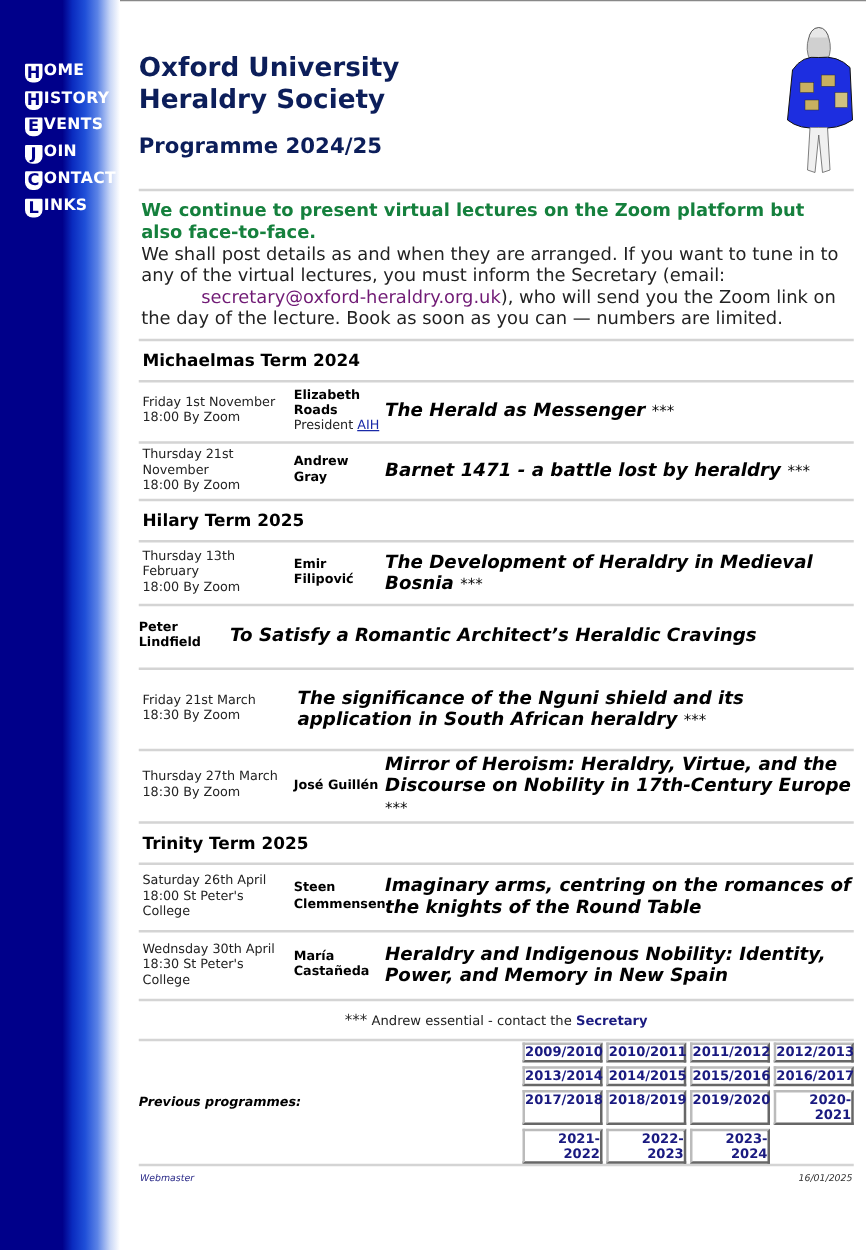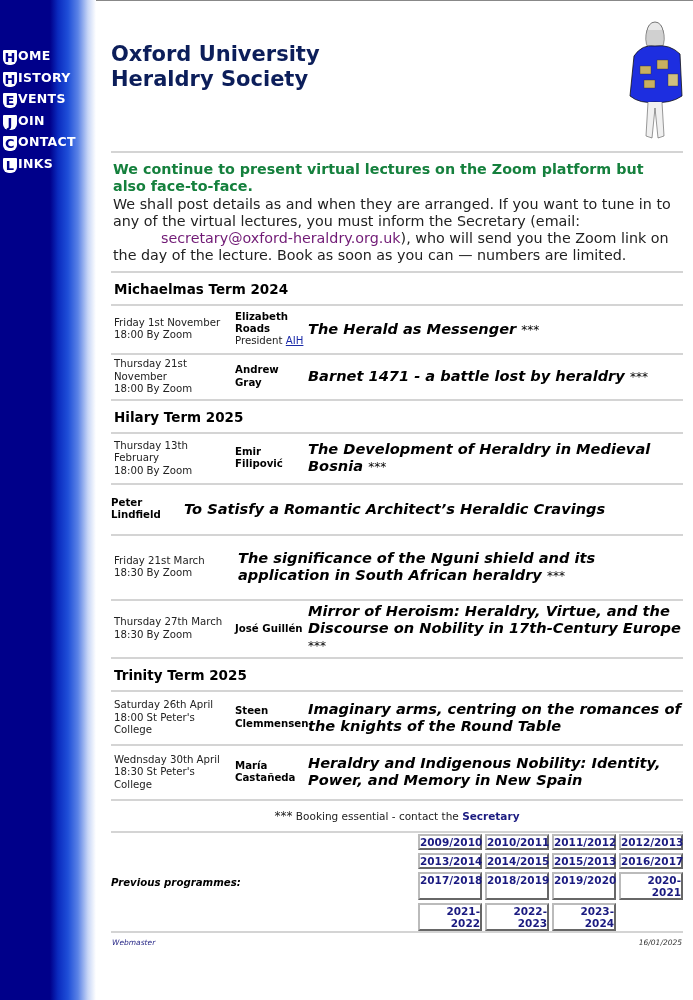--- a/index.html
+++ b/index.html
@@ -5,21 +5,21 @@
   html, body { margin: 0; padding: 0; background: #ffffff; }
   body {
     width: 693px; height: 1000px; position: relative; overflow: hidden;
     font-family: "DejaVu Sans", sans-serif; color: #000;
   }
   .sidebar {
     position: absolute; left: 0; top: 0; width: 96px; height: 1000px;
     background: linear-gradient(to right, #00008a 0px, #00008a 50px, #0a2bbf 58px, #1f4fd8 68px, #5b83e6 78px, #c8d6f6 88px, #ffffff 96px);
   }
   .topline { position: absolute; left: 0; top: 0; width: 693px; height: 1px; background: #888; }
-  .nav { position: absolute; left: 3px; top: 45px; }
+  .nav { position: absolute; left: 20px; top: 45px; }
   .nav-item {
     display: block; height: 21.5px; color: #fff; text-decoration: none;
     font-family: "DejaVu Sans", sans-serif; font-weight: bold; font-size: 12px; letter-spacing: 0.3px;
     line-height: 21px; white-space: nowrap;
   }
   .nav-initial {
     display: inline-block; width: 14px; height: 15px; margin-right: 1px;
     background: #fff; color: #00008a; font-size: 13px; line-height: 15px; text-align: center;
     border-radius: 1px 1px 6px 6px; vertical-align: -2px;
   }
@@ -84,20 +84,21 @@
     <a class="nav-item" href="#"><span class="nav-initial">C</span><span class="nav-rest">ONTACT</span></a>
     <a class="nav-item" href="#"><span class="nav-initial">L</span><span class="nav-rest">INKS</span></a>
   </nav>
 </div>
 
 <div class="header">
   <h1 class="site-title">
     <span>Oxford University</span><br>
     <span>Heraldry Society</span>
   </h1>
+  <h2 class="prog-title">Programme 2024/25</h2>
 </div>
 
 <svg class="herald" viewBox="0 0 70 125">
   <ellipse cx="35" cy="14" rx="8" ry="10" fill="#e8e8e8" stroke="#555" stroke-width="0.8"></ellipse>
   <path d="M27 12 Q24 22 28 30 L42 30 Q46 22 43 12" fill="#d0d0d0" stroke="#555" stroke-width="0.6"></path>
   <path d="M14 38 Q22 26 35 28 Q50 26 60 36 L62 78 Q50 86 35 84 Q20 86 10 78 Z" fill="#1d2ee0" stroke="#111" stroke-width="0.8"></path>
   <rect x="20" y="48" width="11" height="8" fill="#c8b060" stroke="#333" stroke-width="0.4"></rect>
   <rect x="37" y="42" width="11" height="9" fill="#c8b060" stroke="#333" stroke-width="0.4"></rect>
   <rect x="48" y="56" width="10" height="12" fill="#d0c080" stroke="#333" stroke-width="0.4"></rect>
   <rect x="24" y="62" width="11" height="8" fill="#c8b060" stroke="#333" stroke-width="0.4"></rect>
@@ -153,34 +154,34 @@
     <div class="spk"><b style="display:inline-block;width:60px">Steen Clemmensen</b></div>
     <div class="title"><span>Imaginary arms, centring on the romances of the knights of the Round Table</span> <span class="stars"></span></div>
   </div>
   <div class="ev" style="height:53px">
     <div class="date"><span>Wednsday 30th April</span><br><span>18:30 St Peter's College</span></div>
     <div class="spk"><b style="display:inline-block;width:60px">María Castañeda</b></div>
     <div class="title"><span>Heraldry and Indigenous Nobility: Identity, Power, and Memory in New Spain</span> <span class="stars"></span></div>
   </div>
 
   <div class="booking">
-    <span class="stars">***</span><span> Booking essential - contact the </span><a href="#">Secretary</a>
+    <span class="stars">***</span><span> Andrew essential - contact the </span><a href="#">Secretary</a>
   </div>
   <div class="rule"></div>
 
   <div class="prev">
     <div class="prev-label">Previous programmes:</div>
     <div class="prev-grid" id="prev-grid">
         <a class="prev-link" href="#">2009/2010</a>
         <a class="prev-link" href="#">2010/2011</a>
         <a class="prev-link" href="#">2011/2012</a>
         <a class="prev-link" href="#">2012/2013</a>
         <a class="prev-link" href="#">2013/2014</a>
         <a class="prev-link" href="#">2014/2015</a>
-        <a class="prev-link" href="#">2015/2013</a>
+        <a class="prev-link" href="#">2015/2016</a>
         <a class="prev-link" href="#">2016/2017</a>
         <a class="prev-link" href="#">2017/2018</a>
         <a class="prev-link" href="#">2018/2019</a>
         <a class="prev-link" href="#">2019/2020</a>
         <a class="prev-link" href="#">2020-2021</a>
         <a class="prev-link" href="#">2021-2022</a>
         <a class="prev-link" href="#">2022-2023</a>
         <a class="prev-link" href="#">2023-2024</a>
       </div>
   </div>

